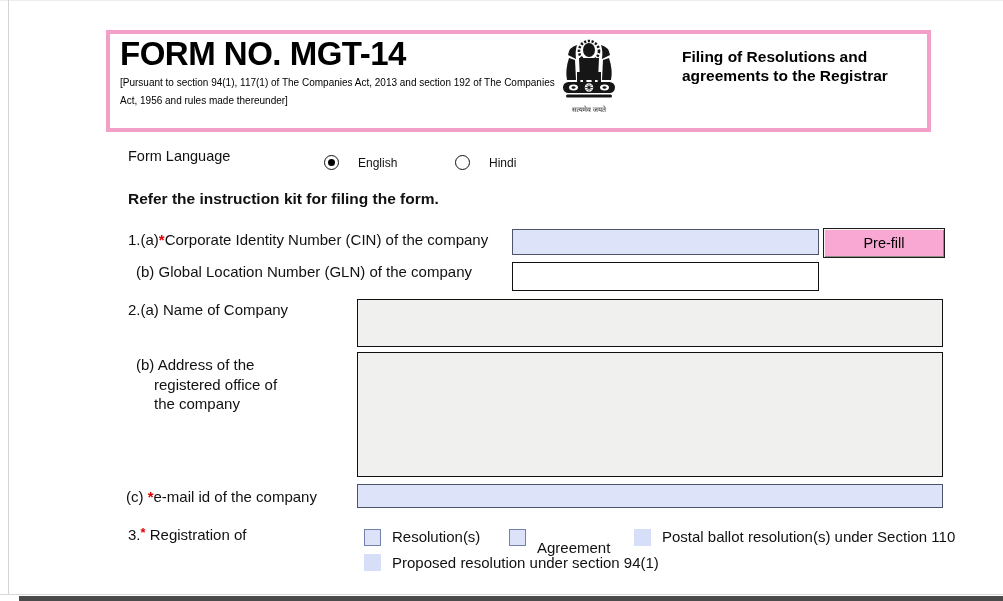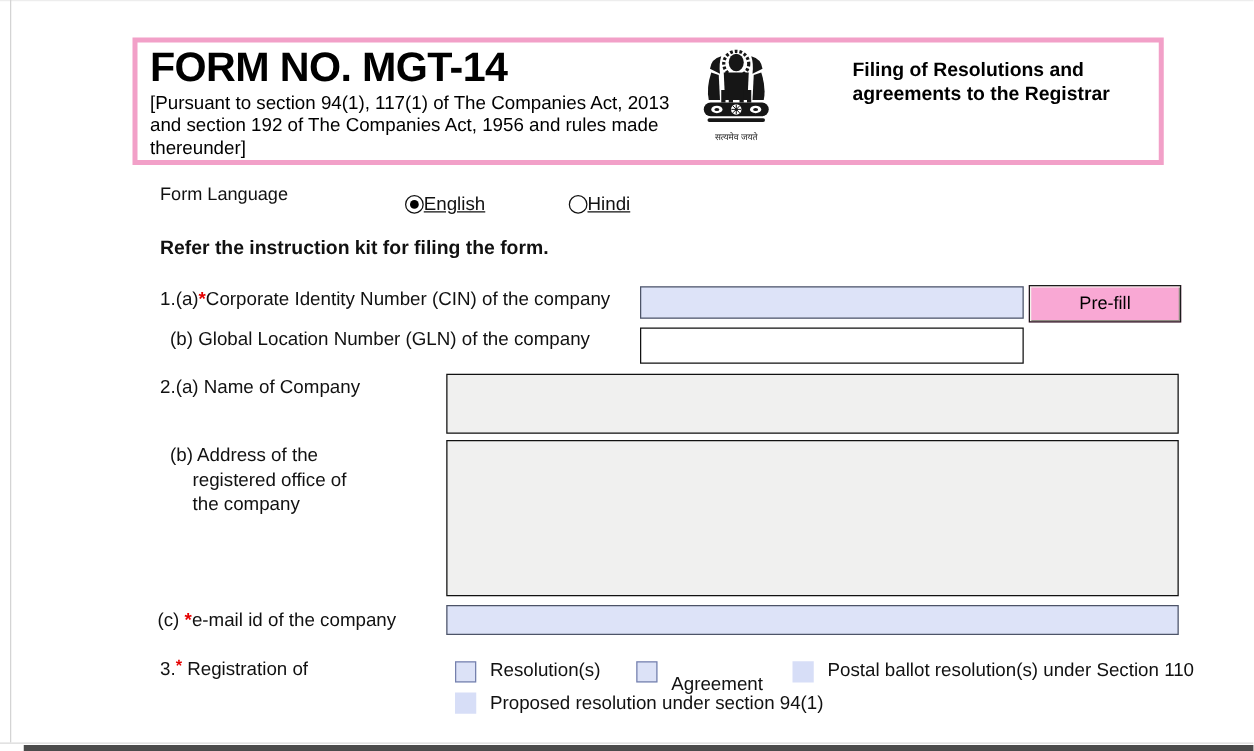--- a/index.html
+++ b/index.html
@@ -19,37 +19,37 @@
 
   
   #form-header {
     left:106px; top:30px; width:825px; height:102px;
     border:4px solid #f2a0c8; background:#fff;
   }
   #form-title {
     left:10px; top:1px; font-size:33px; font-weight:bold; letter-spacing:-0.5px; color:#000;
   }
   #form-subtitle {
-    left:10px; top:40px; width:444px; font-size:15px; line-height:18px; color:#000;
+    left:10px; top:40px; width:444px; font-size:10px; line-height:18px; color:#000;
   }
   #header-right-title {
     left:572px; top:13px; width:230px; font-weight:bold; font-size:15.5px; line-height:19px; color:#000;
   }
   #emblem { left:446px; top:4px; width:66px; text-align:center; }
   #emblem-caption { font-size:7px; line-height:8px; color:#222; margin-top:1px; white-space:nowrap; }
 
   
   #form-language-label { left:128px; top:148px; font-size:14.5px; }
   .radio-row { display:flex; align-items:center; }
   .radio {
     width:15px; height:15px; border:1.6px solid #111; border-radius:50%;
     background:#fff; display:inline-flex; align-items:center; justify-content:center;
   }
   .radio.selected::after { content:""; width:7px; height:7px; border-radius:50%; background:#000; }
-  .radio-label { margin-left:0; font-size:15px;text-decoration:underline; }
+  .radio-label { margin-left:19px; font-size:12px; }
   #radio-english-row { left:324px; top:155px; }
   #radio-hindi-row { left:455px; top:155px; }
 
   #instruction-text { left:128px; top:190px; font-weight:bold; font-size:15.5px; }
 
   .field-label { font-size:15px; color:#111; white-space:nowrap; }
   .req { color:#e50000; font-weight:bold; }
   .req.raised { vertical-align:3px; font-size:13px; }
 
   .text-input {

